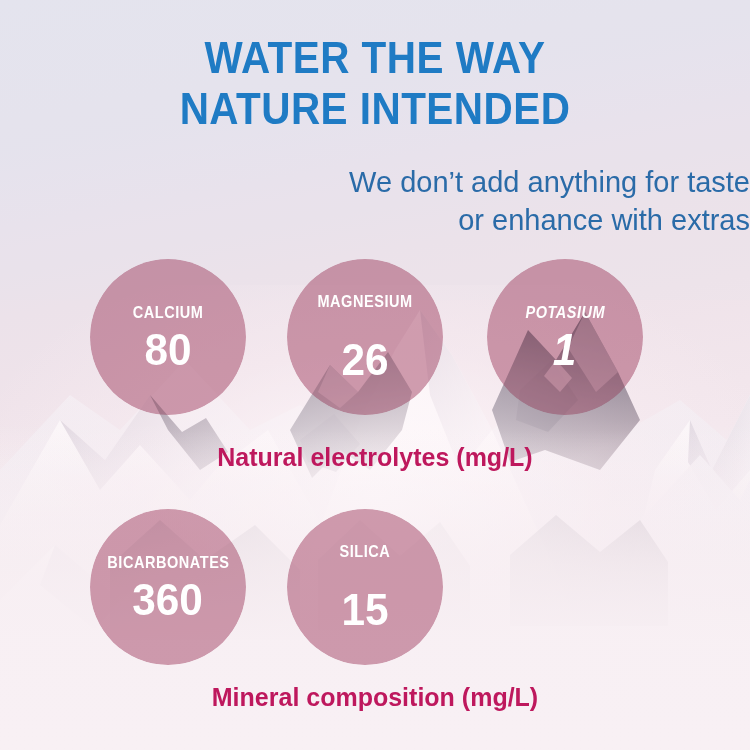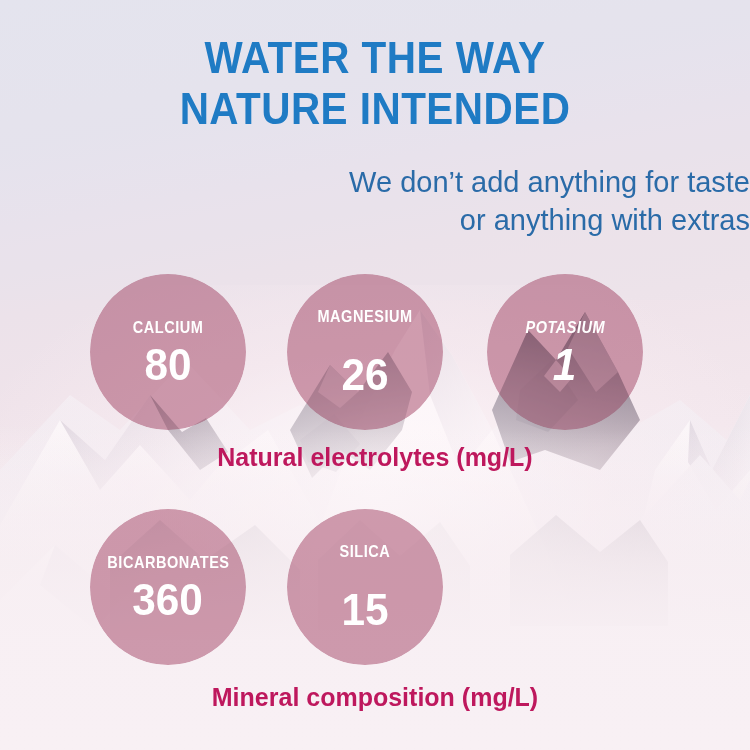--- a/index.html
+++ b/index.html
@@ -113,21 +113,21 @@
   }
   .subhead span { display: block; }
 
   
   .bubble-row {
     position: absolute;
     left: 0;
     width: 750px;
     height: 160px;
   }
-  .bubble-row.row1 { top: 274px; }
+  .bubble-row.row1 { top: 259px; }
   .bubble-row.row2 { top: 509px; }
 
   .bubble {
     position: absolute;
     width: 156px;
     height: 156px;
     border-radius: 50%;
     display: flex;
     flex-direction: column;
     align-items: center;
@@ -273,21 +273,21 @@
   <div class="bg-glow"></div>
   <div class="bg-mist"></div>
 
   <div class="headline">
     <span class="line l1">WATER THE WAY</span>
     <span class="line l2">NATURE INTENDED</span>
   </div>
 
   <div class="subhead">
     <span>We don’t add anything for taste</span>
-    <span>or anything with extras</span>
+    <span>or enhance with extras</span>
   </div>
 
   <div class="bubble-row row1">
     <div class="bubble c1">
       <span class="tint"></span>
       <span class="tint2"></span>
       <span class="b-label">CALCIUM</span>
       <span class="b-value">80</span>
     </div>
     <div class="bubble c2">

